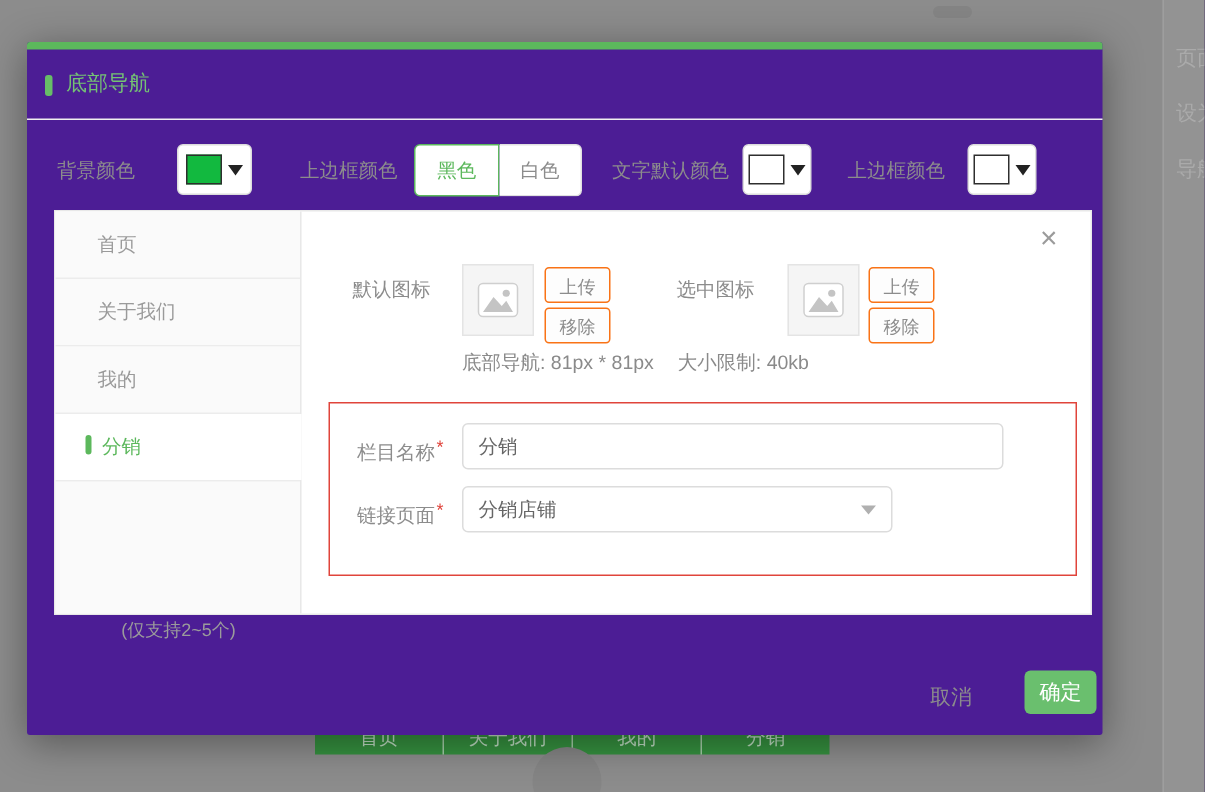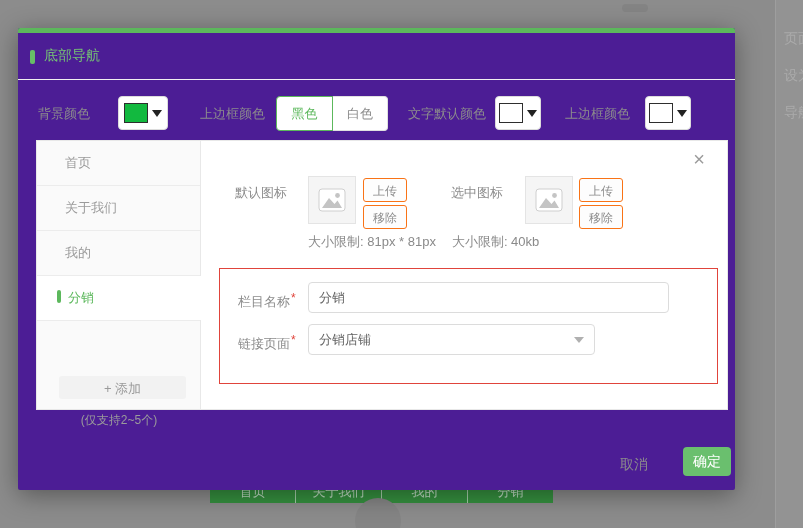--- a/index.html
+++ b/index.html
@@ -128,21 +128,20 @@
       </div>
     </div>
 
     <div class="tab-container">
       <div class="sidebar" id="sidebar-tabs">
           <div class="tab"><span>首页</span></div>
           <div class="tab"><span>关于我们</span></div>
           <div class="tab"><span>我的</span></div>
           <div class="tab active"><span class="tab-accent"></span><span>分销</span></div>
         </div>
-      <button class="add-btn">+ 添加</button>
 
       <span class="close-x">×</span>
 
       <span class="icon-label" style="left:198px">默认图标</span>
       <div class="img-ph" style="left:271px">
         <svg width="28" height="24" viewBox="0 0 28 24">
           <rect x="1" y="1" width="26" height="22" rx="3" fill="#ffffff" stroke="#cfcfcf"></rect>
           <circle cx="19.5" cy="7.5" r="2.4" fill="#c4c4c4"></circle>
           <path d="M4 20 L11 10 L16.5 16 L19.5 12.5 L24 20 Z" fill="#c4c4c4"></path>
         </svg>
@@ -155,21 +154,21 @@
         <svg width="28" height="24" viewBox="0 0 28 24">
           <rect x="1" y="1" width="26" height="22" rx="3" fill="#ffffff" stroke="#cfcfcf"></rect>
           <circle cx="19.5" cy="7.5" r="2.4" fill="#c4c4c4"></circle>
           <path d="M4 20 L11 10 L16.5 16 L19.5 12.5 L24 20 Z" fill="#c4c4c4"></path>
         </svg>
       </div>
       <button class="mini-btn" style="left:542px;top:37px">上传</button>
       <button class="mini-btn" style="left:542px;top:64px">移除</button>
 
       <div class="hints">
-        <span>大小限制: 81px * 81px</span><span>大小限制: 40kb</span>
+        <span>底部导航: 81px * 81px</span><span>大小限制: 40kb</span>
       </div>
 
       <div class="red-box"></div>
 
       <span class="f-label" style="top:150px"><span>栏目名称</span><span class="req">*</span></span>
       <input class="f-input" style="top: 141px;" value="分销">
 
       <span class="f-label" style="top:192px"><span>链接页面</span><span class="req">*</span></span>
       <div class="f-select" style="top:183px">
         <span>分销店铺</span>

